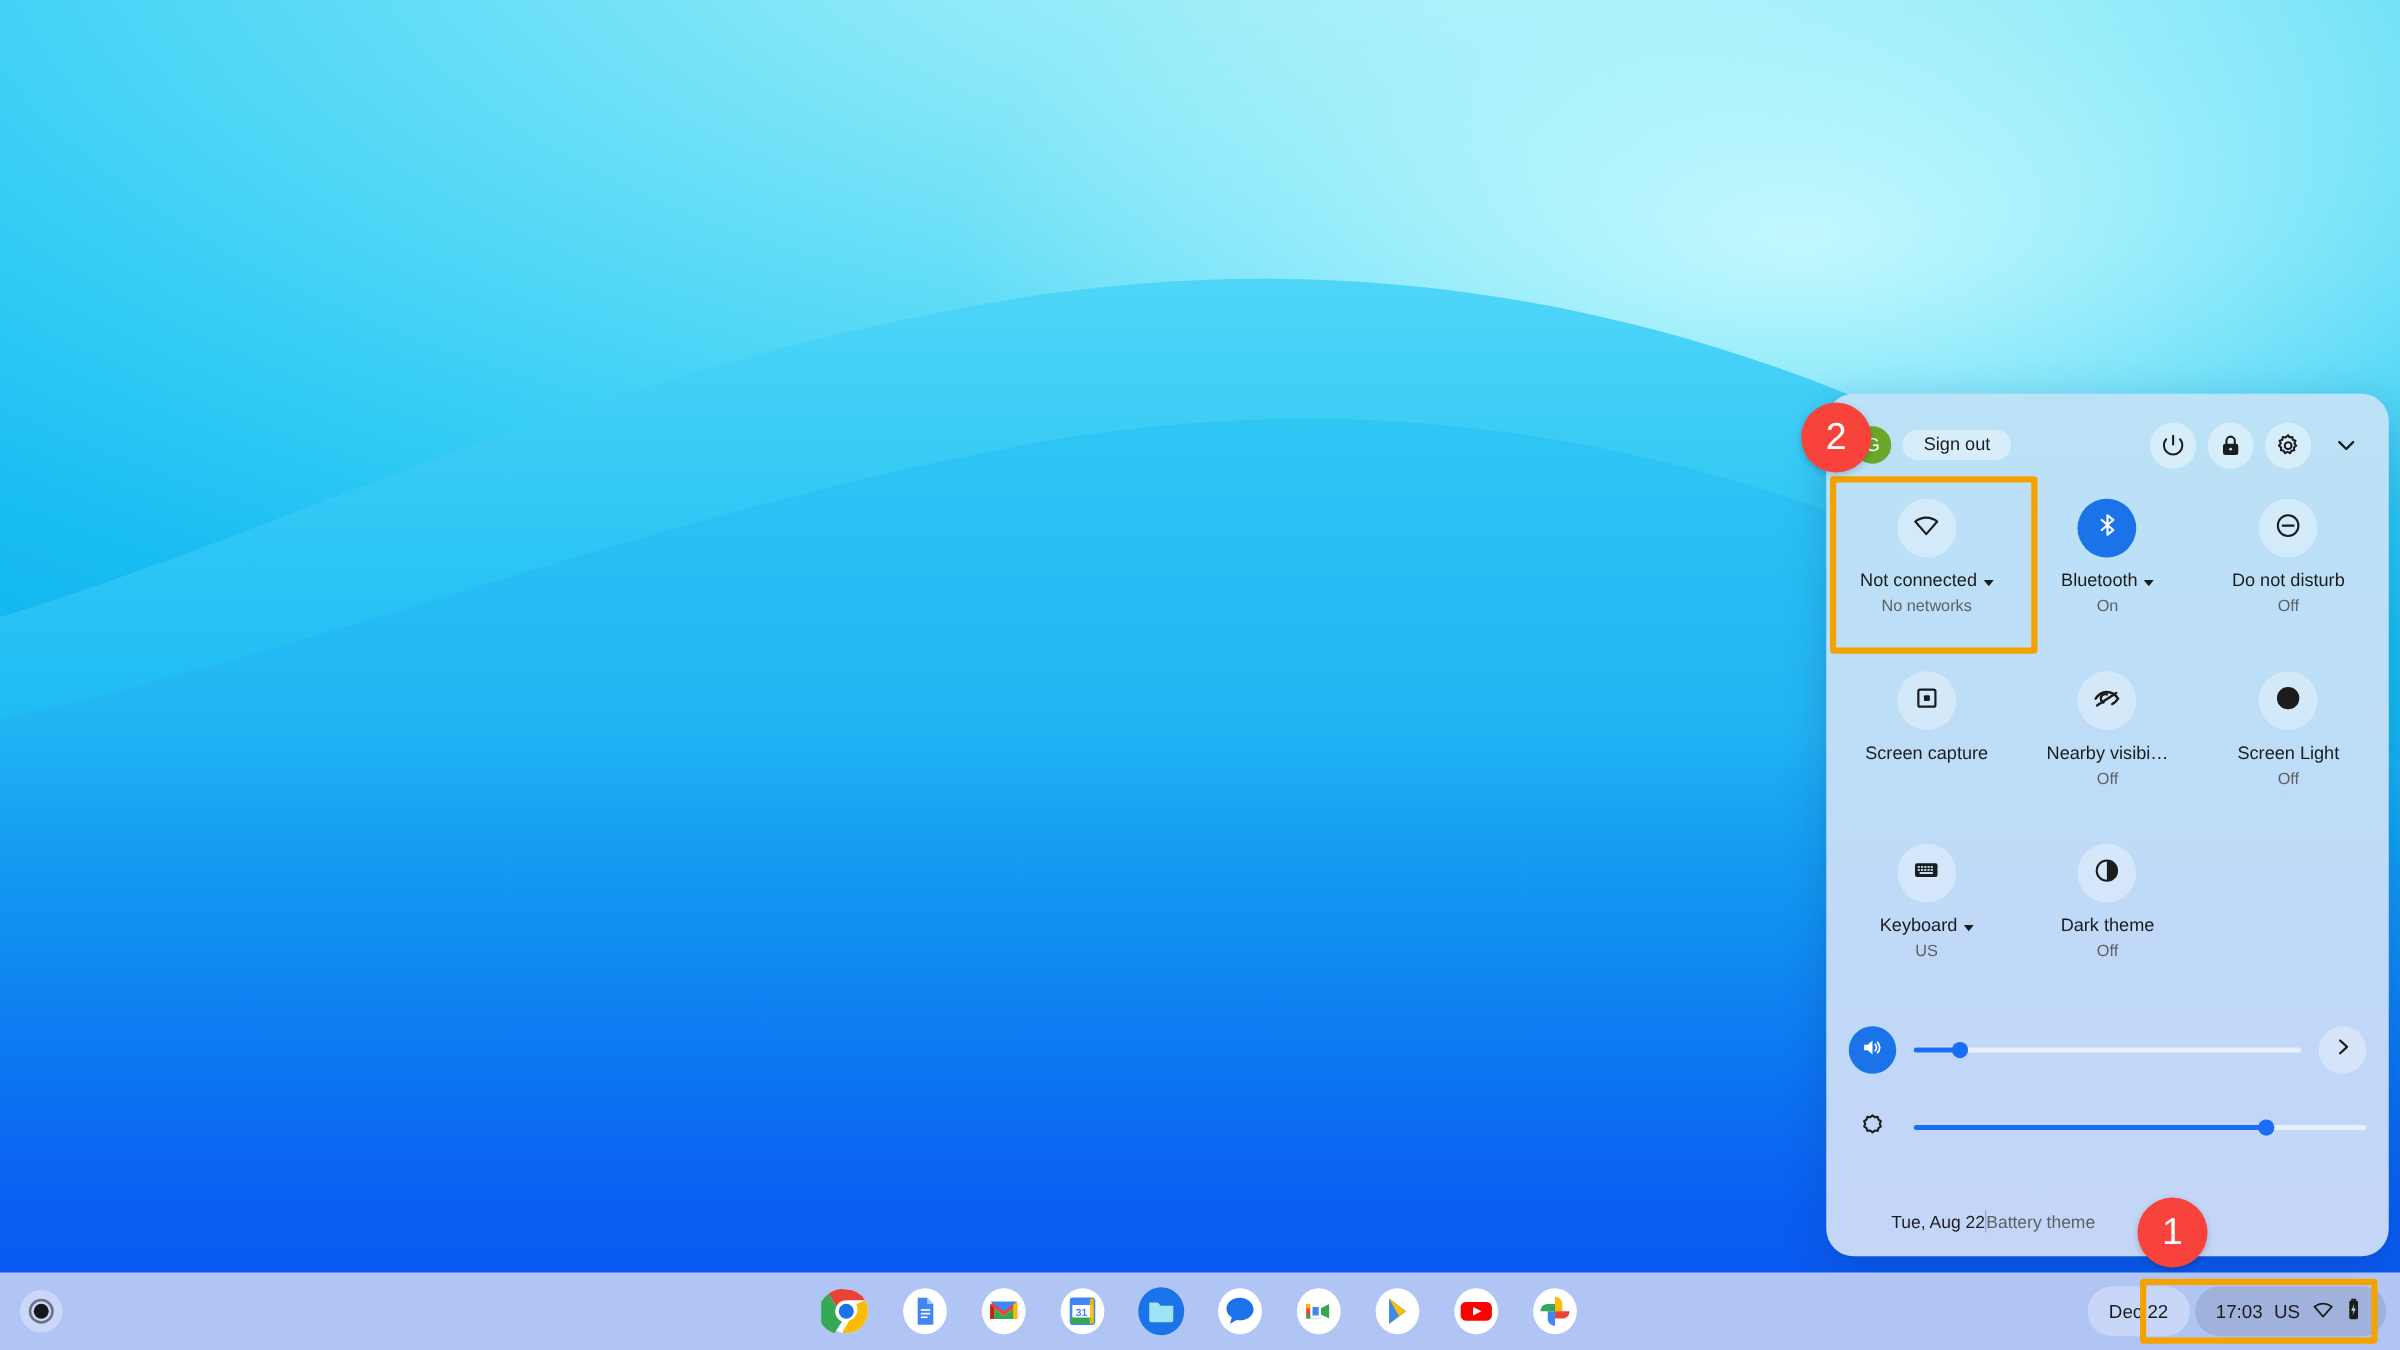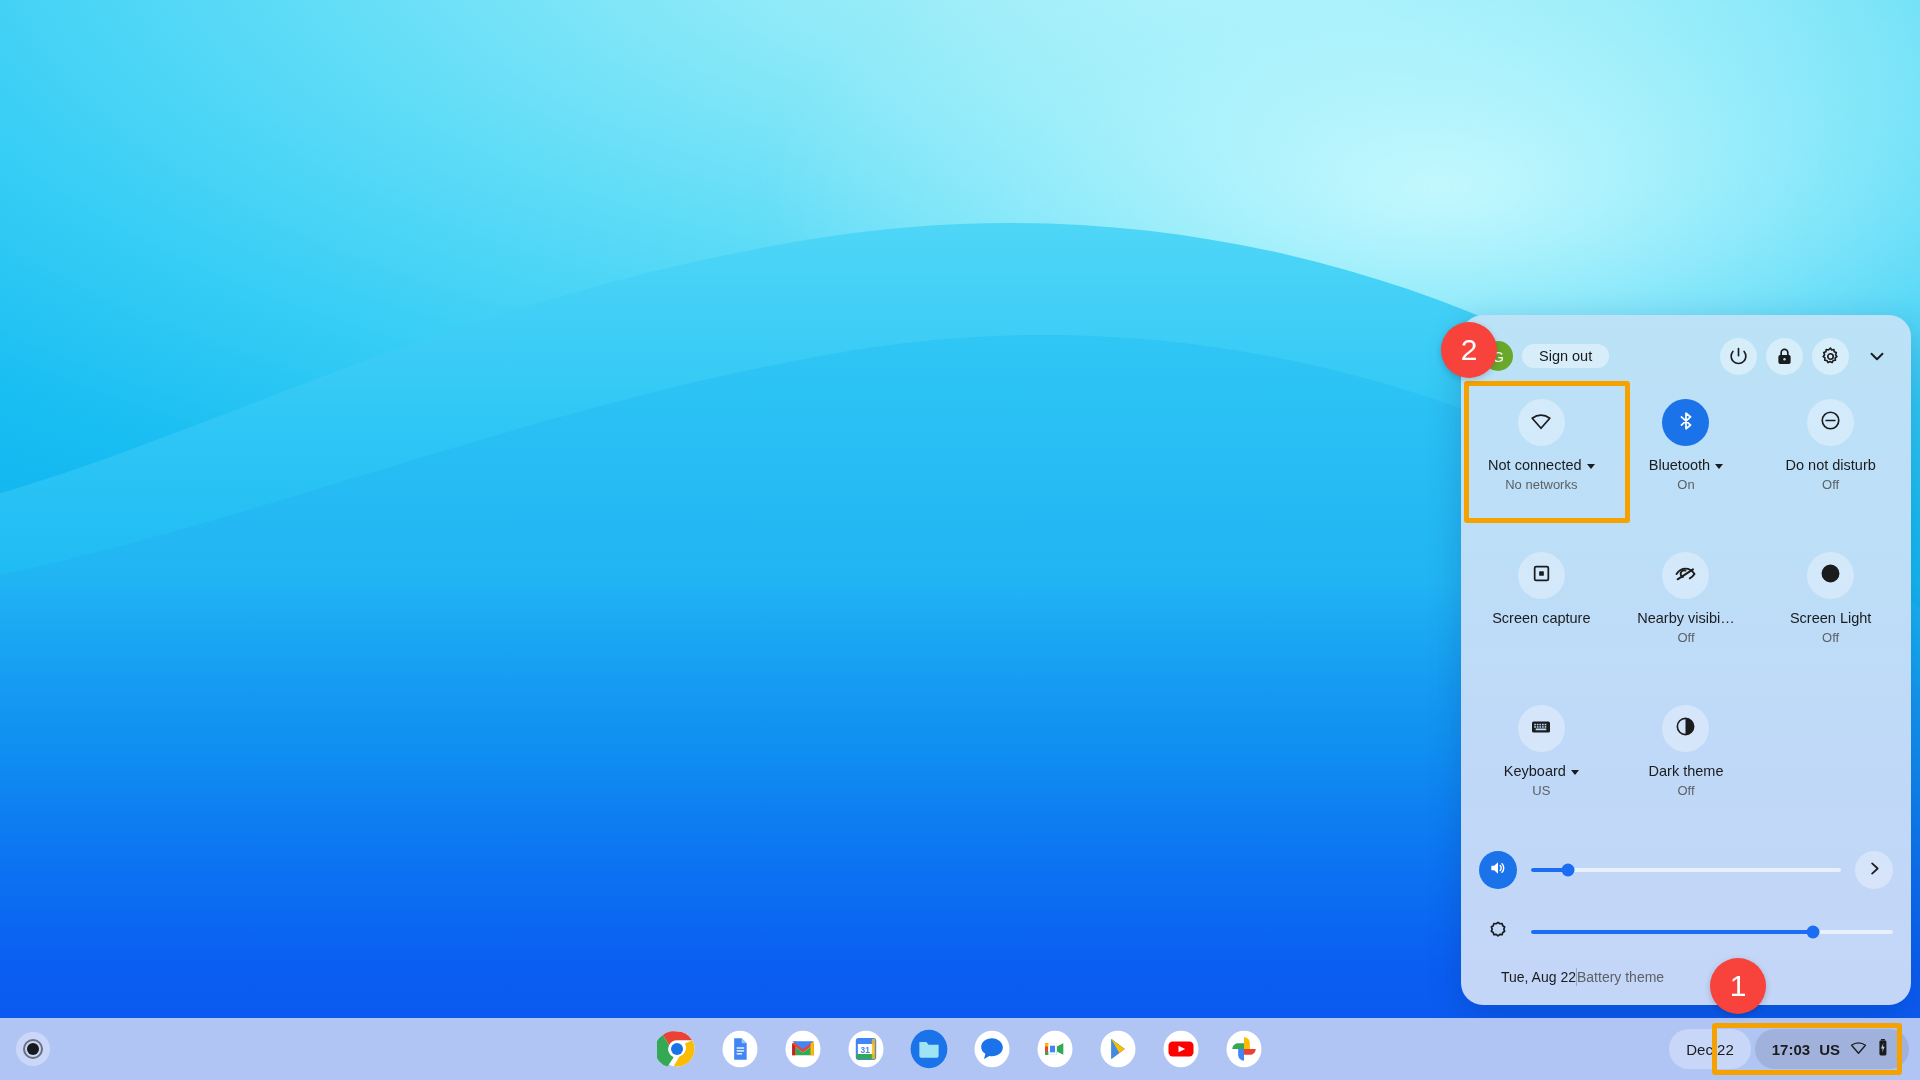--- a/index.html
+++ b/index.html
@@ -67,21 +67,21 @@
     display:flex;align-items:center;justify-content:center;
     flex:0 0 auto;cursor:pointer;
   }
   .icon-btn.bare{background:transparent;}
   .icon-btn svg{display:block;}
 
   
   .qs-grid{
     display:grid; grid-template-columns:repeat(3,1fr);
     padding:2px 8px 0 8px;
-    row-gap:15px;
+    row-gap:0;
   }
   .tile{
     height:138px;
     display:flex;flex-direction:column;align-items:center;justify-content:flex-start;
     padding-top:14px; cursor:pointer; border-radius:10px; position:relative;
   }
   .tile .t-icon{
     width:47px;height:47px;border-radius:50%;
     background:rgba(255,255,255,.34);
     display:flex;align-items:center;justify-content:center;
@@ -124,21 +124,21 @@
     background:#1b6ef3;transform:translate(-50%,-50%);
   }
   .chev-btn{
     width:38px;height:38px;border-radius:50%;
     background:rgba(255,255,255,.34);
     display:flex;align-items:center;justify-content:center;flex:0 0 auto;cursor:pointer;
   }
 
   
   .qs-footer{
-    position:absolute;left:4px;right:0;bottom:0;height:56px;
+    position:absolute;left:16px;right:0;bottom:0;height:56px;
     display:flex;align-items:center;gap:0;padding:0 36px;
   }
   .qs-footer .date{font-size:14px;color:#1b1c1e;}
   .qs-footer .divider{width:1px;height:18px;background:rgba(60,70,90,.32);}
   .qs-footer .batt{font-size:14px;color:#5d6166;}
 
   
   #shelf{
     position:absolute;left:0;right:0;bottom:0;height:62px;
     background:rgba(190,205,245,.93);
@@ -169,21 +169,21 @@
   #tray{
     position:absolute;right:11px;top:50%;transform:translateY(-50%);
     display:flex;align-items:center;gap:4px;
   }
   .tray-pill{
     height:40px;border-radius:20px;
     background:rgba(255,255,255,.30);
     display:flex;align-items:center;gap:9px;padding:0 17px;
     font-size:15px;color:#1b1c1e;cursor:pointer;
   }
-  .tray-pill.status{background:rgba(150,165,205,.62);font-weight:bold;}
+  .tray-pill.status{background:rgba(150,165,205,.62);}
   #highlight-tray{
     position:absolute;right:7px;top:50%;transform:translateY(-50%);
     width:190px;height:52px;border:5px solid #f5a201;border-radius:3px;pointer-events:none;
   }
 
   
   .badge{
     position:absolute;border-radius:50%;background:#f8423c;color:#fff;
     display:flex;align-items:center;justify-content:center;
     font-size:30px;font-weight:400;

